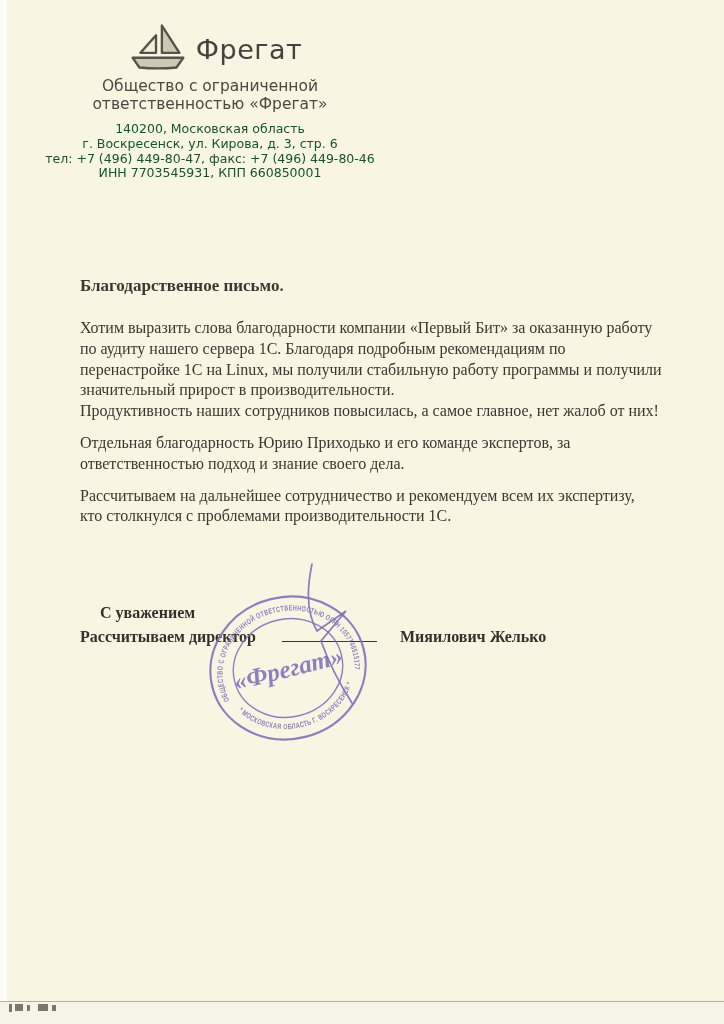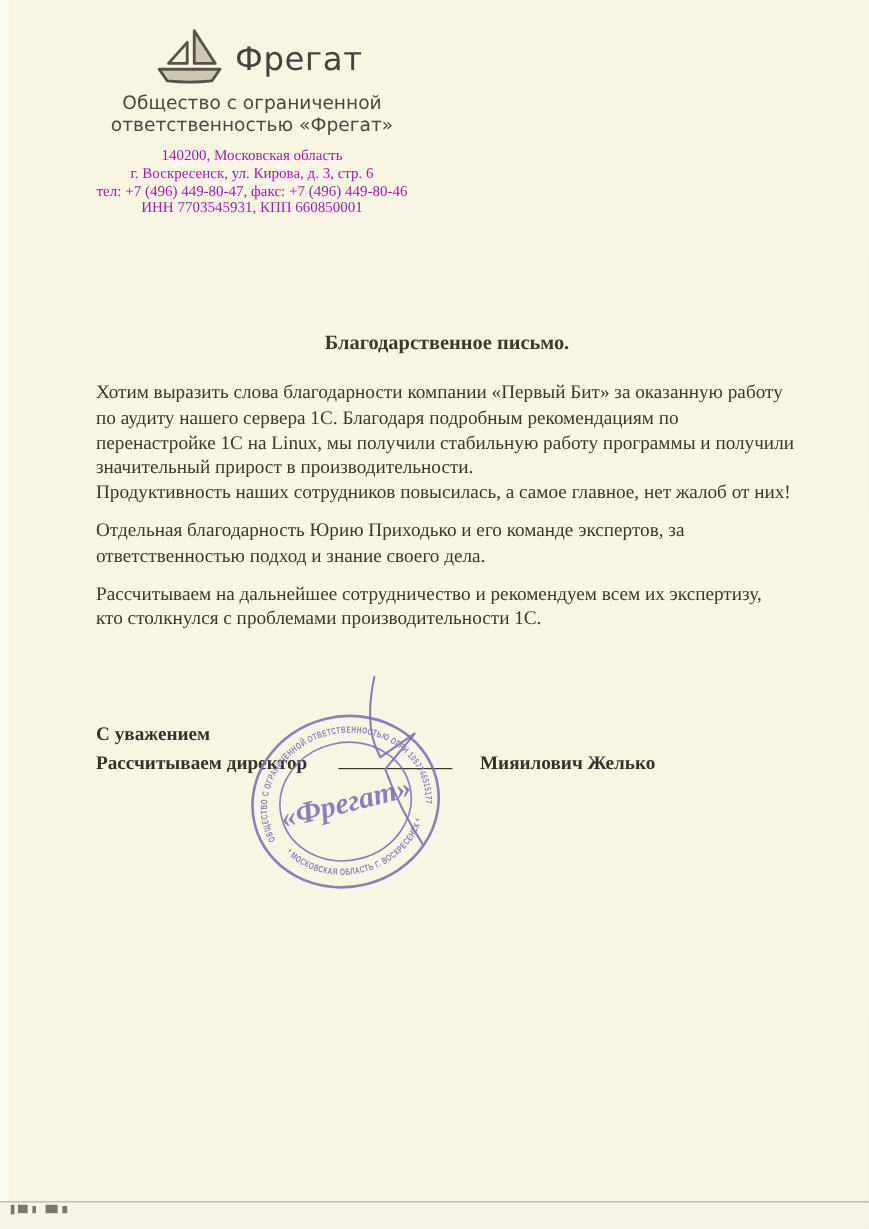--- a/index.html
+++ b/index.html
@@ -37,47 +37,46 @@
     height: 50px; margin-bottom: 4px;
   }
   .brand-name {
     font-size: 27px; letter-spacing: 0.5px; color: #45433e;
   }
   .company-line {
     font-size: 15.5px; line-height: 17.5px; color: #4a4842;
   }
   .company-block { margin-bottom: 9px; }
   .address-line {
-    font-size: 12.5px; line-height: 14.8px; color: #a21caf; font-family: Liberation Serif, serif;
+    font-size: 12.5px; line-height: 14.8px; color: #14532d;
   }
 
   
   .letter-body {
     position: absolute; left: 80px; top: 276px; width: 585px;
     color: #35332b;
   }
   .letter-title {
-    text-align: center;
     font-weight: bold; font-size: 17px;
     color: #3b392f;
     margin-bottom: 22px;
   }
   .para { margin-bottom: 11px; }
   .tline {
     font-size: 16px; line-height: 20.8px;
     white-space: nowrap;
     color: #3a382e;
   }
 
   
   .sig-block {
     position: absolute; left: 80px; top: 601px; width: 560px;
     font-weight: bold; font-size: 16px; color: #33312a;
   }
-  .sig-row1 { line-height: 24px; }
+  .sig-row1 { line-height: 24px; margin-left: 20px; }
   .sig-row2 { line-height: 24px; display: flex; align-items: baseline; }
   .sig-underline {
     display: inline-block; width: 95px; margin-left: 26px;
     border-bottom: 1.3px solid #3a382e; height: 14px;
   }
   .sig-name { margin-left: 23px; }
 
   
   .stamp-wrap {
     position: absolute; left: 196px; top: 584px;

